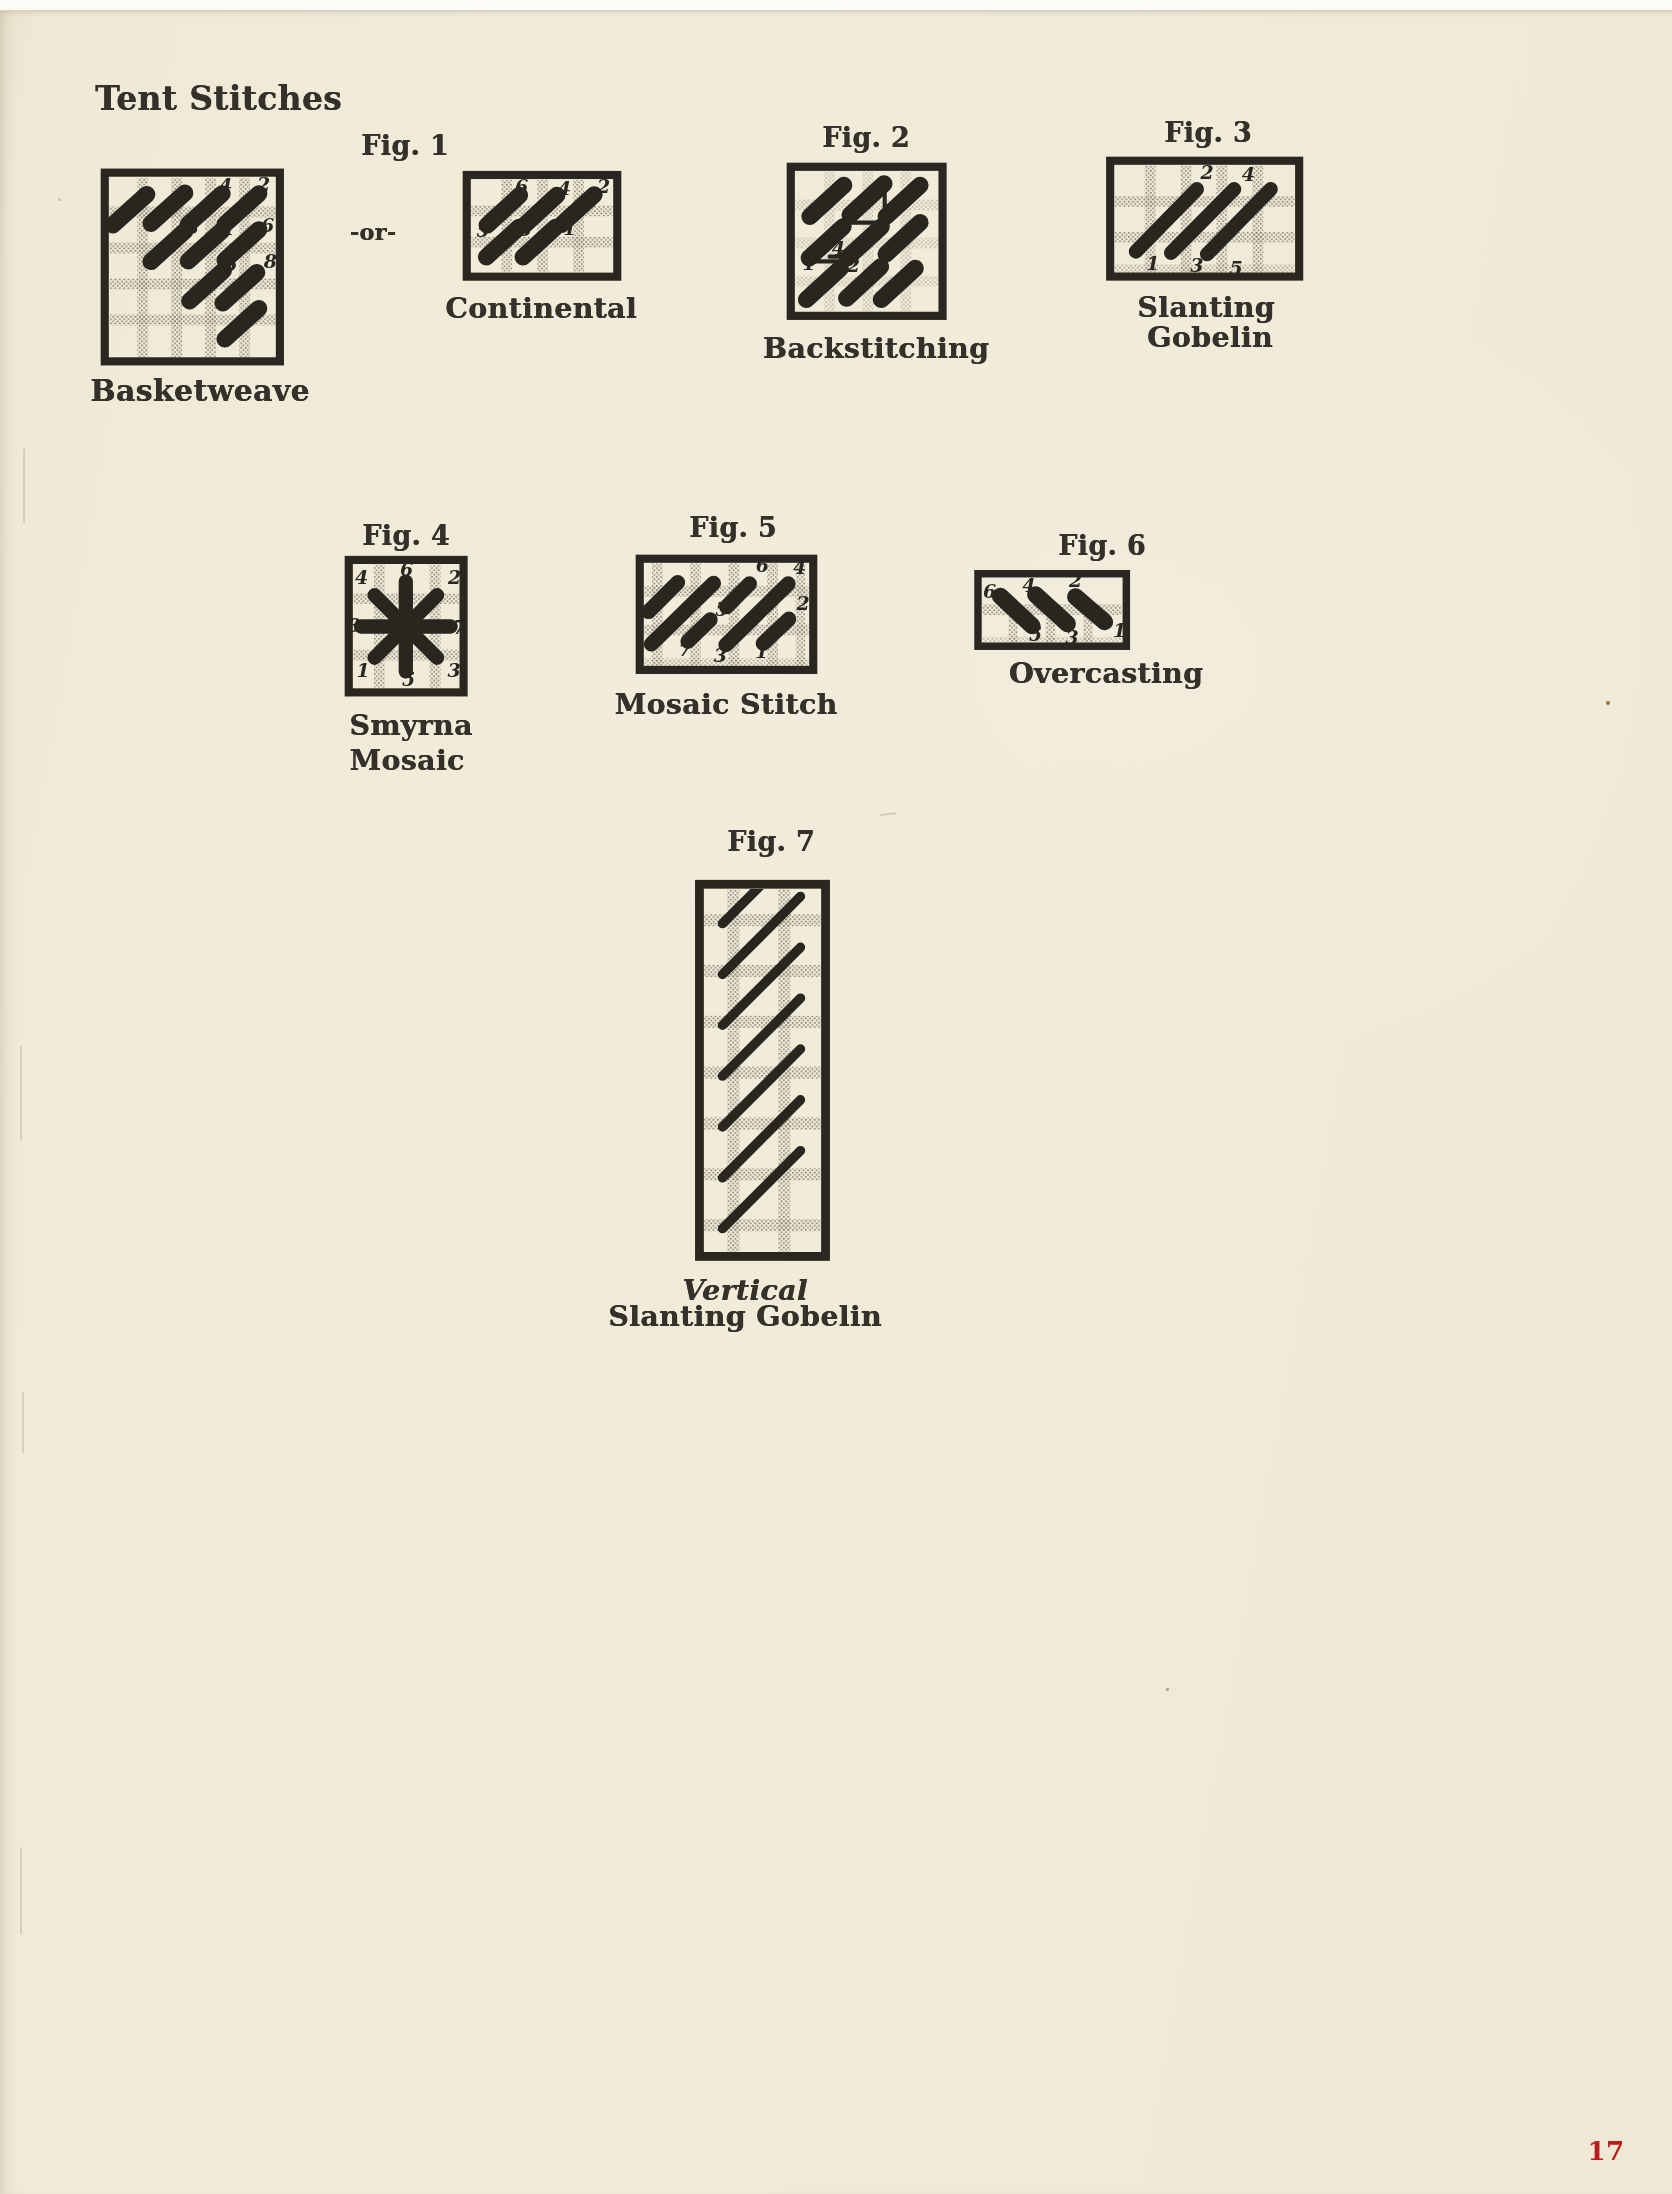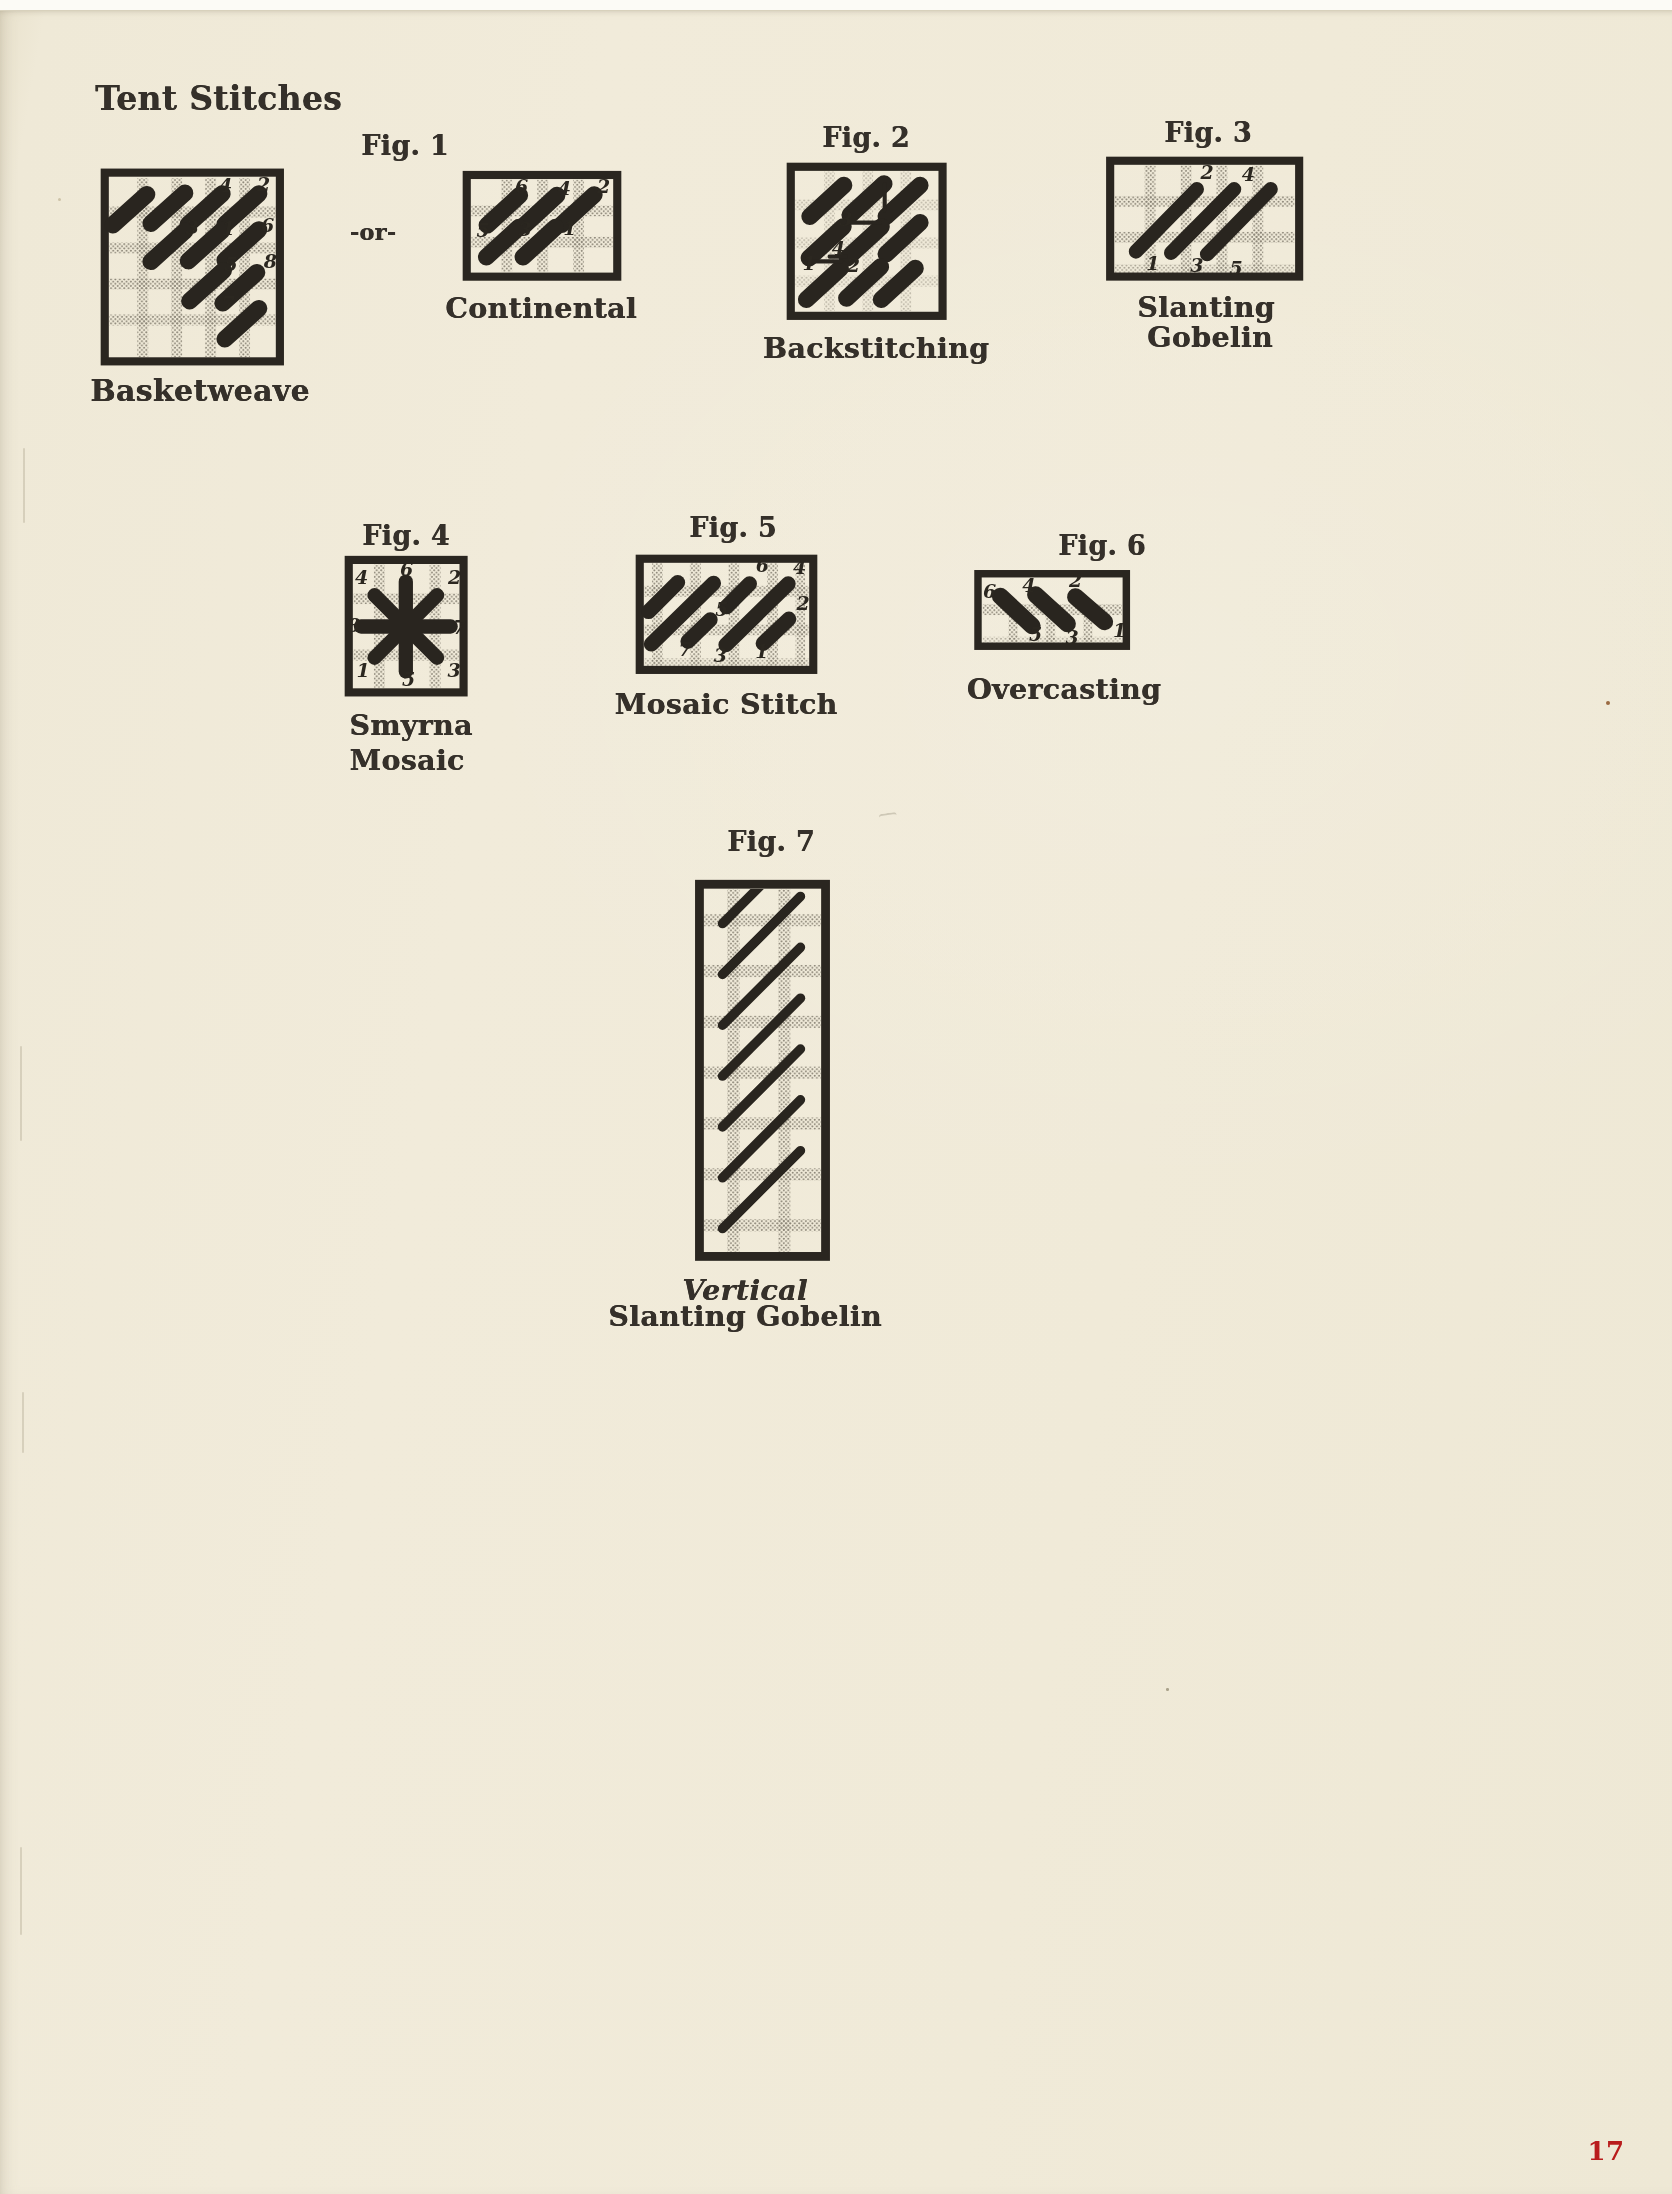--- a/index.html
+++ b/index.html
@@ -285,21 +285,21 @@
     </g>
     <g>
       <text class="num" x="1457" y="881">6</text>
       <text class="num" x="1515" y="872">4</text>
       <text class="num" x="1584" y="865">2</text>
       <text class="num" x="1525" y="944">5</text>
       <text class="num" x="1579" y="948">3</text>
       <text class="num" x="1649" y="938">1</text>
     </g>
   </svg>
-  <div class="cap" style="left:1064px;top:656px;margin-top:16px;">Overcasting</div>
+  <div class="cap" style="left:1106px;top:656px;">Overcasting</div>
 
   <svg class="diagram" style="left:692px;top:876px;" width="141" height="388" viewBox="1020 1290 208 572">
     <defs>
       <clipPath id="clip7">
           <rect x="1038" y="1309" width="172" height="535"></rect>
         </clipPath>
     </defs>
     <g>
       <rect class="band" x="1072" y="1309" width="18" height="535"></rect>
       <rect class="band" x="1147" y="1309" width="18" height="535"></rect>

